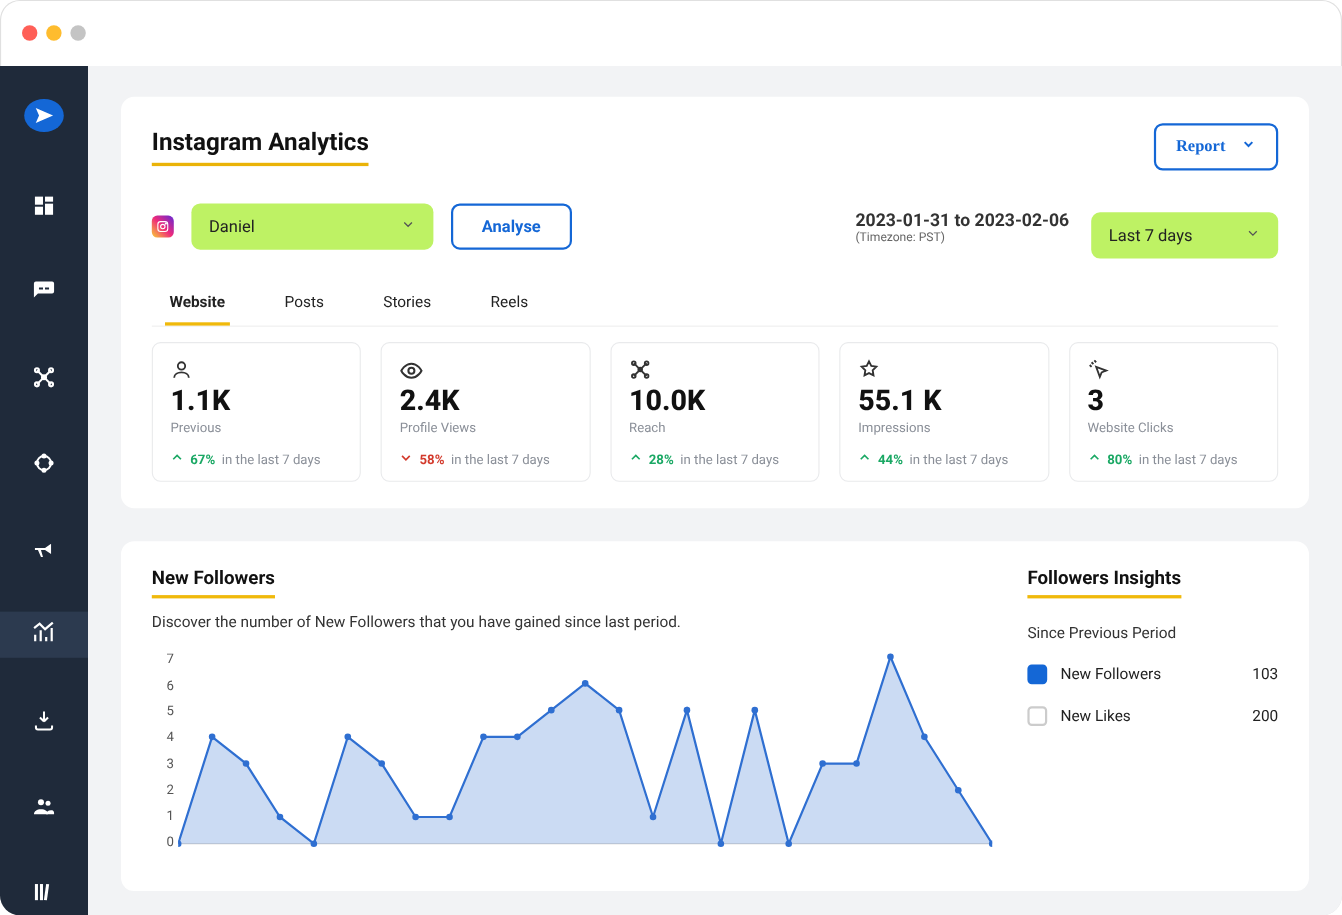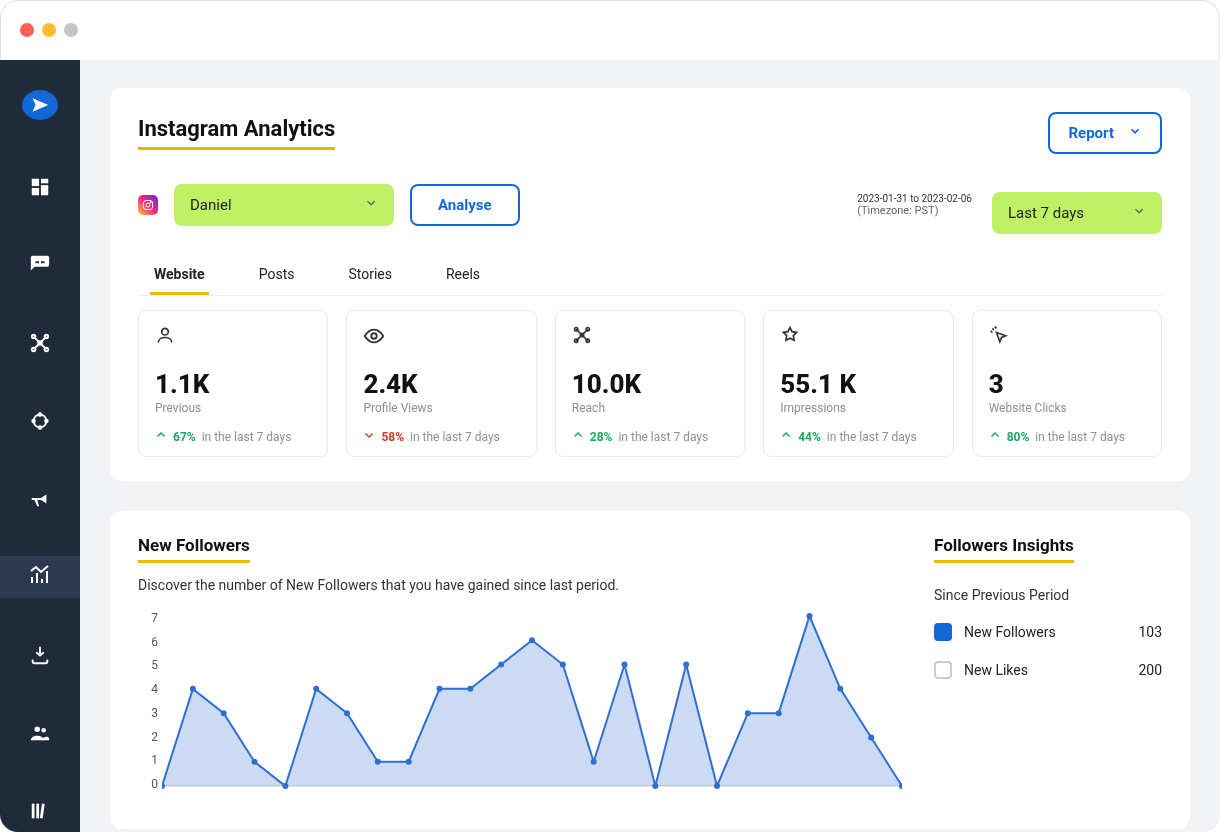--- a/index.html
+++ b/index.html
@@ -91,20 +91,21 @@
     border: 2px solid #1467d6;
     border-radius: 8px;
     padding: 10px 18px;
     color: #1467d6;
     font-weight: 700;
     font-size: 15px;
     display: flex;
     align-items: center;
     gap: 14px;
     cursor: pointer;
+    font-family: Liberation Serif, serif;
   }
   .controls-row {
     display: flex;
     align-items: center;
     margin-top: 22px;
     gap: 16px;
   }
   .ig-badge {
     width: 20px; height: 20px; border-radius: 5px;
     background: linear-gradient(45deg,#f9ce34,#ee2a7b,#6228d7);
@@ -126,21 +127,21 @@
   .analyse-btn {
     border: 2px solid #1467d6;
     border-radius: 8px;
     padding: 10px 26px;
     color: #1467d6;
     font-weight: 700;
     font-size: 15px;
     cursor: pointer;
   }
   .date-range { text-align: left; margin-right: 4px; }
-  .date-range .dates { font-size: 10px; color:#333; font-weight:400; }
+  .date-range .dates { font-size: 16px; color:#333; font-weight:700; }
   .date-range .tz { font-size: 11px; color:#666; }
   .tabs {
     display:flex;
     gap: 46px;
     margin-top: 26px;
     border-bottom: 1px solid #eee;
     padding-left: 12px;
   }
   .tab {
     font-size: 14px;
@@ -157,21 +158,21 @@
     gap: 18px;
     margin-top: 14px;
   }
   .metric {
     flex: 1;
     border: 1px solid #e9eaec;
     border-radius: 8px;
     padding: 14px 16px 12px 16px;
   }
   .metric .icon { color:#333; font-size:18px; height:22px; }
-  .metric .value { font-size: 26px; font-weight: 800; color:#111; margin-top:22px; }
+  .metric .value { font-size: 26px; font-weight: 800; color:#111; margin-top:2px; }
   .metric .label { font-size: 12px; color:#8a8f98; margin-top:2px; }
   .metric .delta { font-size: 12px; color:#8a8f98; margin-top:14px; display:flex; align-items:center; gap:6px; }
   .pct-up { color:#1aa864; font-weight:700; }
   .pct-down { color:#d33a2c; font-weight:700; }
   .section-flex { display:flex; gap:32px; }
   .chart-area { flex: 1; }
   .insights { width: 250px; }
   .sub-title {
     font-size: 17px; font-weight:700; color:#111;
     display:inline-block; padding-bottom:5px;

